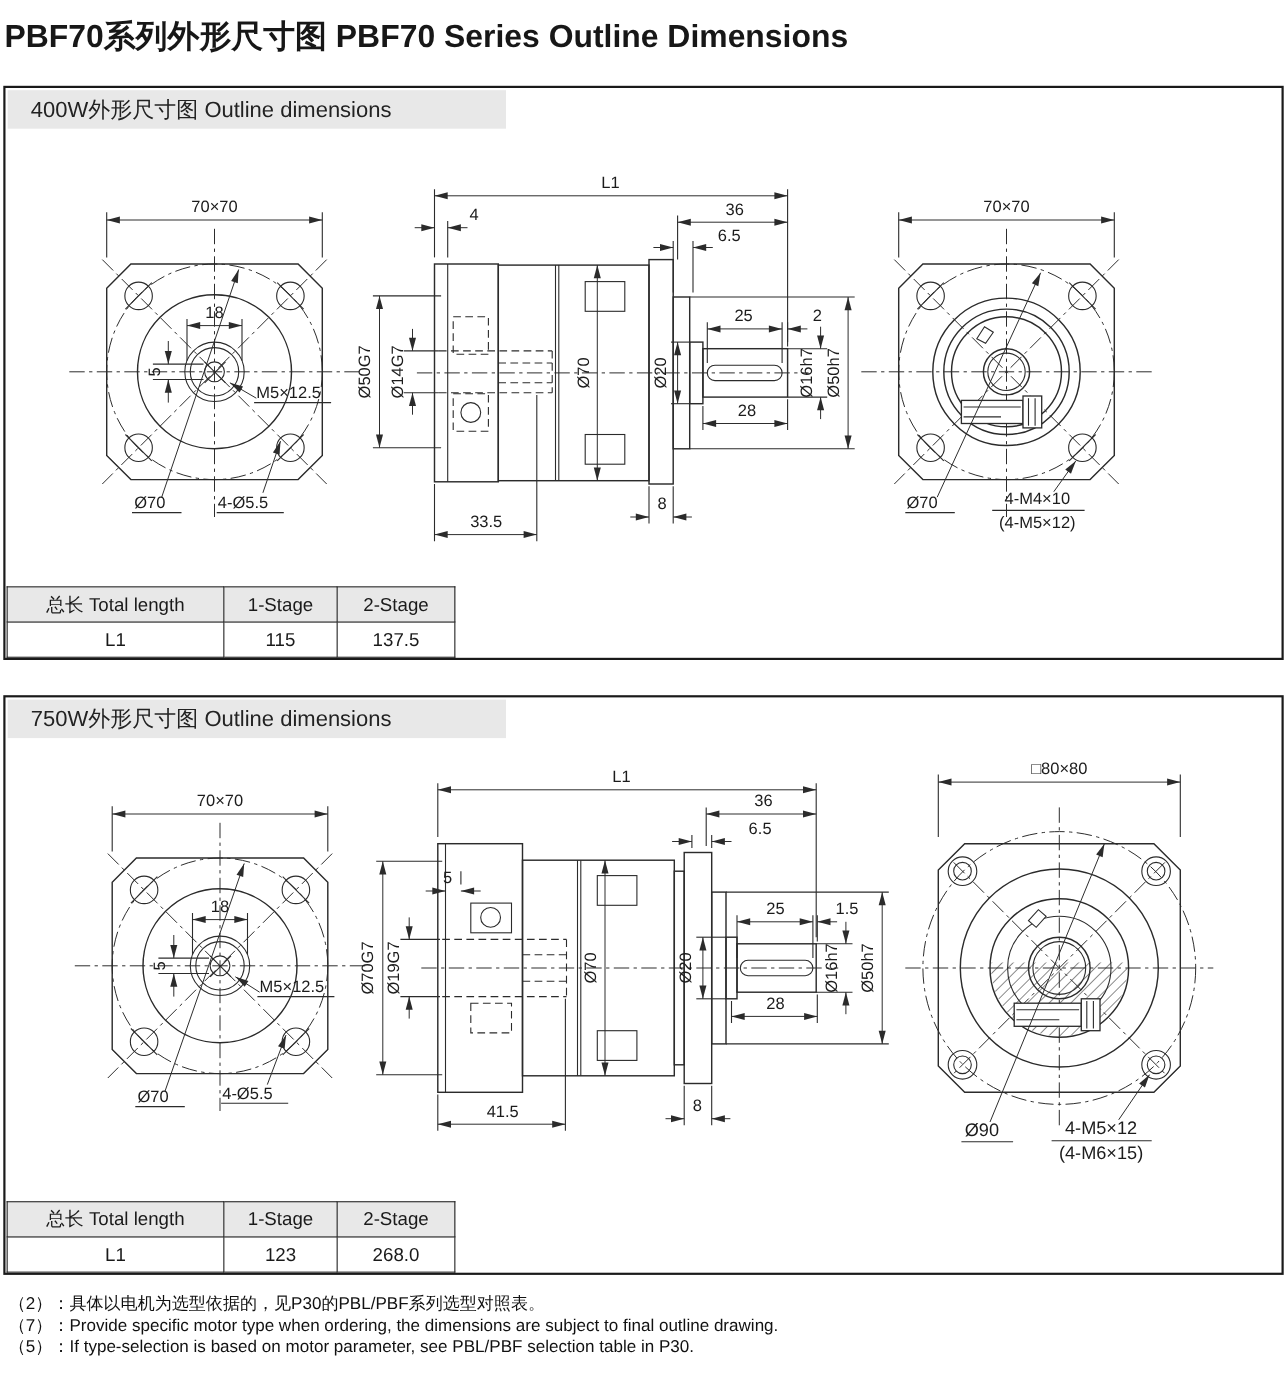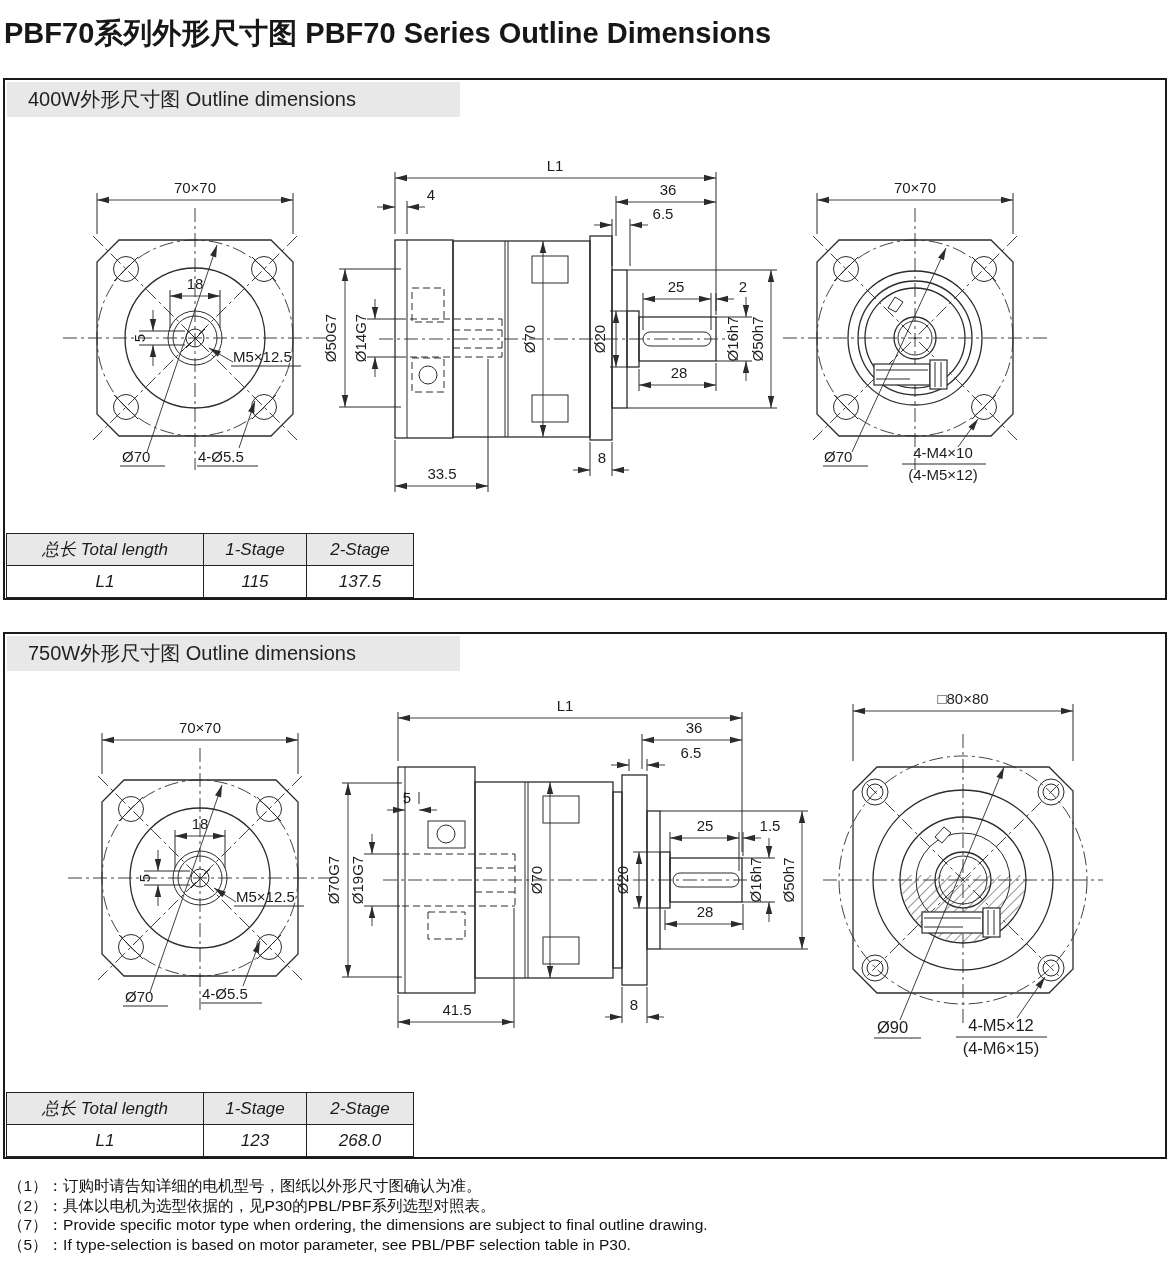--- a/index.html
+++ b/index.html
@@ -5,21 +5,21 @@
   html,body{margin:0;padding:0;background:#ffffff;}
   .page{position:relative;width:1171px;height:1273px;background:#fff;overflow:hidden;
         font-family:"Liberation Sans","DejaVu Sans",sans-serif;color:#1a1a1a;}
   .title{position:absolute;left:4px;top:14px;font-size:29px;font-weight:bold;color:#171717;letter-spacing:0;text-align:center;}
   .panel{position:absolute;left:3px;width:1160px;border:2.5px solid #1a1a1a;background:#fff;}
   .panel.p1{top:78px;height:518px;}
   .panel.p2{top:632px;height:523px;}
   .bar{position:absolute;left:2px;top:2px;width:432px;height:35px;background:#e8e8e8;
        display:flex;align-items:center;padding-left:21px;font-size:20px;color:#222;}
   svg.draw{position:absolute;left:0;top:38px;}
-  .dim-table{position:absolute;left:1px;bottom:0;border-collapse:collapse;font-size:17px;background:#fff;font-style:italic;}
+  .dim-table{position:absolute;left:1px;bottom:0;border-collapse:collapse;font-size:17px;background:#fff;}
   .dim-table th,.dim-table td{border:1.6px solid #222;text-align:center;height:31px;font-weight:normal;padding:0;}
   .dim-table th{background:#e8e8e8;}
   .notes{position:absolute;left:8px;top:1176px;font-size:15.5px;line-height:19.5px;color:#111;}
   
   .ol{fill:none;stroke:#2b2b2b;stroke-width:1.3;}
   .th{fill:none;stroke:#2b2b2b;stroke-width:1;}
   .cl{fill:none;stroke:#2b2b2b;stroke-width:0.9;stroke-dasharray:14 4 3 4;}
   .hid{fill:none;stroke:#2b2b2b;stroke-width:1;stroke-dasharray:7 4;}
   .dim{fill:none;stroke:#2b2b2b;stroke-width:0.9;}
   text.d{font-size:15px;fill:#1c1c1c;text-anchor:middle;font-family:"Liberation Sans",sans-serif;}
@@ -461,19 +461,18 @@
       <tr>
         <td>L1</td>
         <td>123</td>
         <td>268.0</td>
       </tr>
     </tbody>
       </table>
   </div>
 
   <div class="notes">
-    <div>（1）：订购时请告知详细的电机型号，图纸以外形尺寸图确认为准。</div>
     <div>（2）：具体以电机为选型依据的，见P30的PBL/PBF系列选型对照表。</div>
     <div>（7）：Provide specific motor type when ordering, the dimensions are subject to final outline drawing.</div>
     <div>（5）：If type-selection is based on motor parameter, see PBL/PBF selection table in P30.</div>
   </div>
 
 </div>
 
 </body></html>

